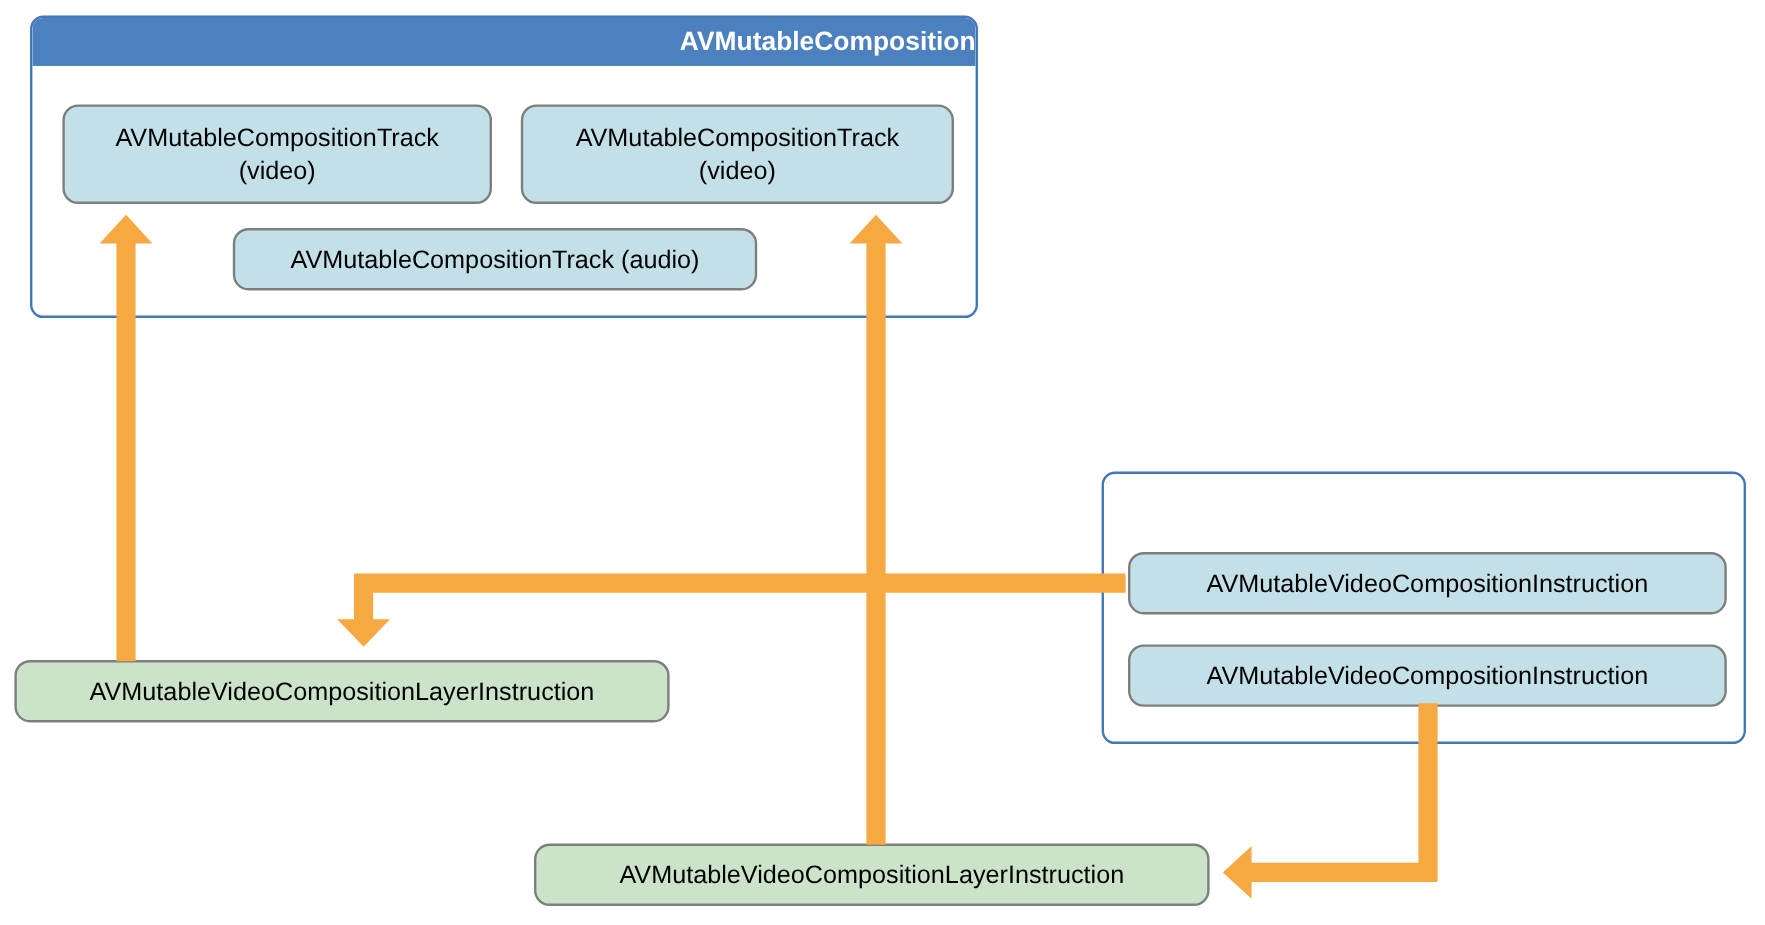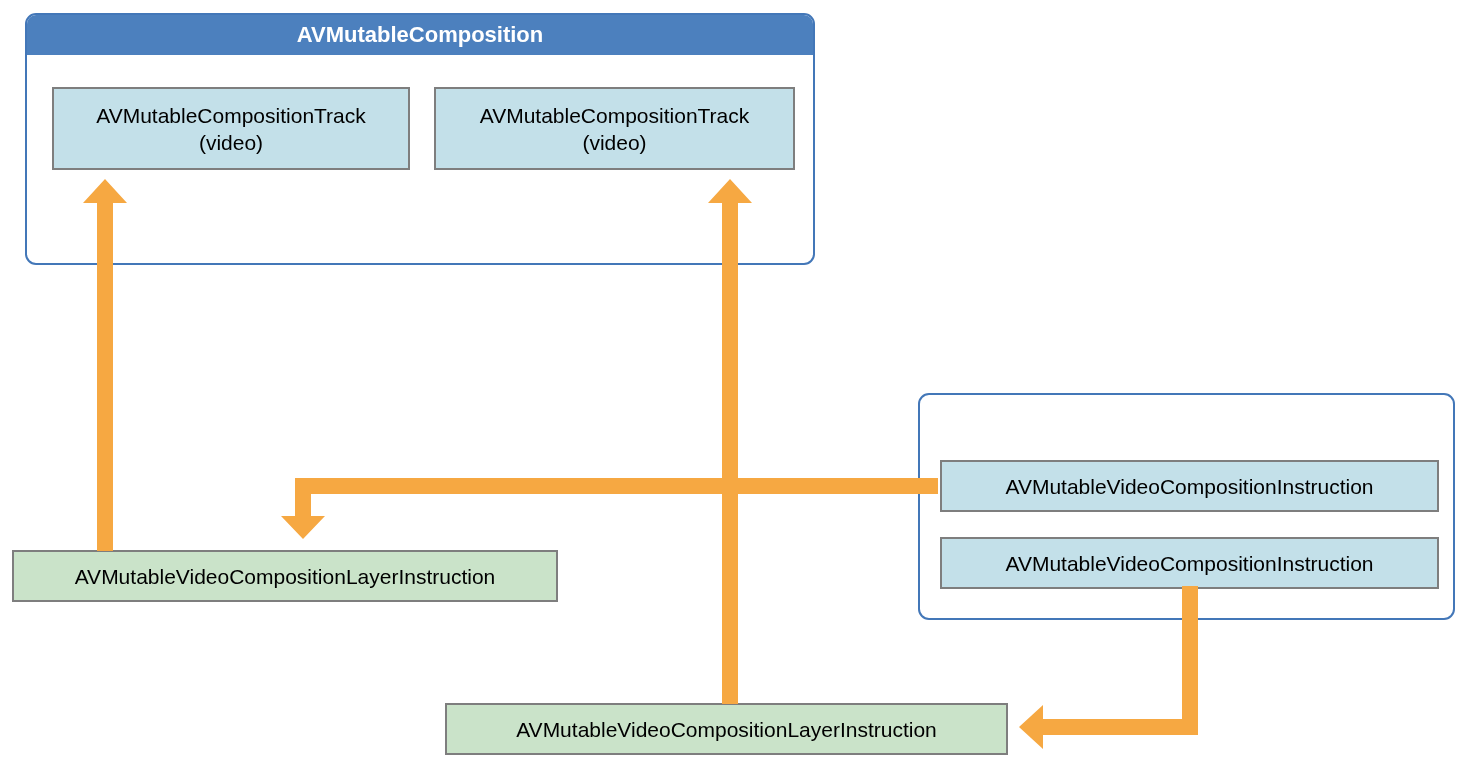--- a/index.html
+++ b/index.html
@@ -24,28 +24,28 @@
     background: #ffffff;
     overflow: hidden;
   }
   .group-header {
     height: 40px;
     line-height: 40px;
     background: var(--header-blue, #4c80be);
     color: #ffffff;
     font-size: 22px;
     font-weight: bold;
-    text-align: center;
+    text-align: right;
   }
   
   .node {
     position: absolute;
     box-sizing: border-box;
     border: 2px solid var(--node-border, #7e7e7e);
-    border-radius: 0;
+    border-radius: 13px;
     display: flex;
     flex-direction: column;
     align-items: center;
     justify-content: center;
     text-align: center;
     font-size: 21px;
     color: #000000;
     line-height: 27px;
   }
   .node.blue  { background: var(--track-fill, #c3e0e9); }
@@ -70,20 +70,23 @@
       <span>AVMutableComposition</span>
     </div>
     <div class="node blue" style="left:25px; top:72px; width:358px; height:83px;">
       <span>AVMutableCompositionTrack</span>
       <span>(video)</span>
     </div>
     <div class="node blue" style="left:407px; top:72px; width:361px; height:83px;">
       <span>AVMutableCompositionTrack</span>
       <span>(video)</span>
     </div>
+    <div class="node blue" style="left:167px; top:175px; width:437px; height:52px;">
+      <span>AVMutableCompositionTrack (audio)</span>
+    </div>
   </div>
 
   <div class="group" style="left:918px; top:393px; width:537px; height:227px;">
     <div class="node blue" style="left:20px; top:65px; width:499px; height:52px;">
       <span>AVMutableVideoCompositionInstruction</span>
     </div>
     <div class="node blue" style="left:20px; top:142px; width:499px; height:52px;">
       <span>AVMutableVideoCompositionInstruction</span>
     </div>
   </div>

